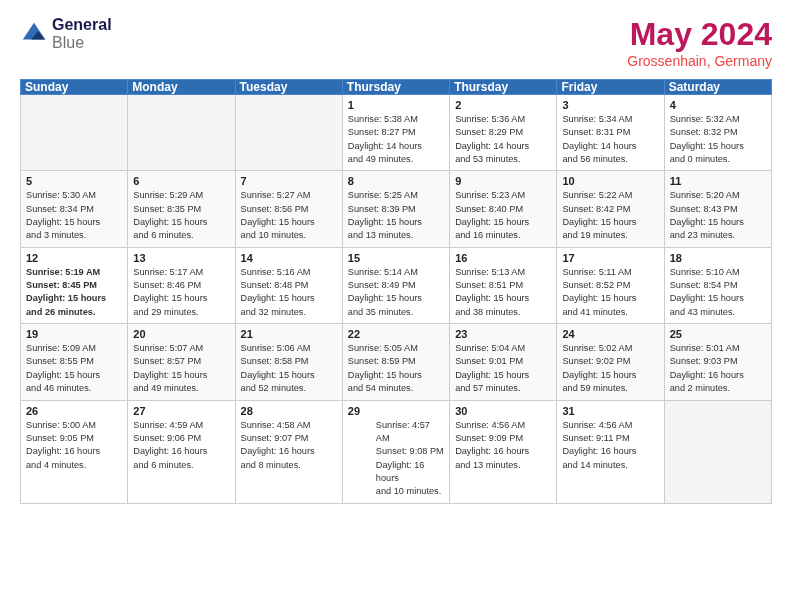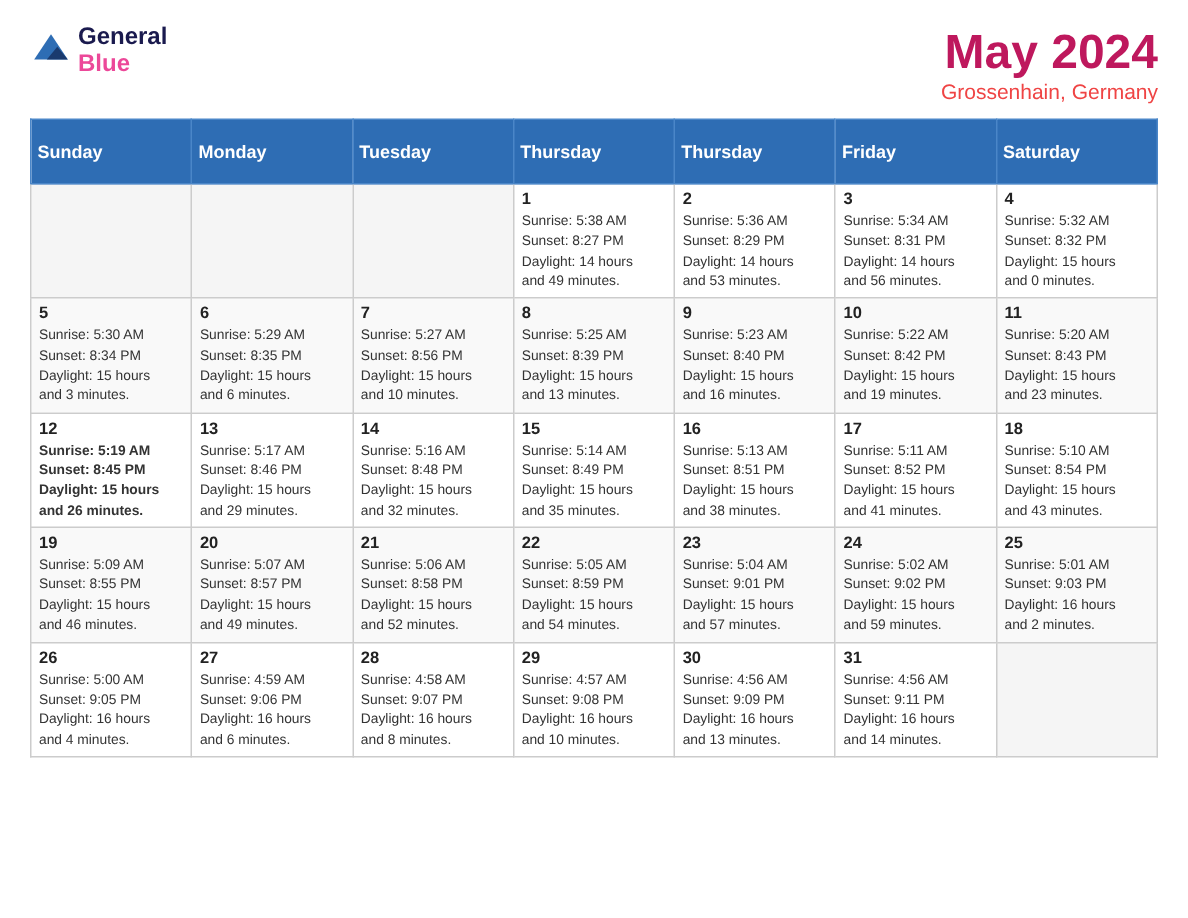--- a/index.html
+++ b/index.html
@@ -45,21 +45,21 @@
     }
     .calendar {
       width: 100%;
       border-collapse: collapse;
     }
     .calendar th {
       background: #2e6db4;
       color: #fff;
       font-size: 12px;
       font-weight: bold;
-      padding: 14px 4px;
+      padding: 0 4px;
       text-align: left;
       border: 1px solid #4a86c8;
     }
     .calendar td {
       border: 1px solid #ccc;
       vertical-align: top;
       padding: 4px 5px;
       font-size: 9.5px;
       color: #333;
       width: calc(100% / 7);
@@ -91,21 +91,21 @@
 
 <div class="page">
   <div class="header">
     <div class="logo">
       <svg class="logo-icon" viewBox="0 0 40 40">
         <polygon points="20,4 36,28 4,28" fill="#2e6db4"></polygon>
         <polygon points="26,16 36,28 16,28" fill="#1a3a6e"></polygon>
       </svg>
       <div>
         <div style="font-size:16px;font-weight:bold;color:#1a1a4e;">General</div>
-        <div style="font-size:16px;font-weight:bold;color:#ec4899;">Blue</div>
+        <div style="font-size:16px;font-weight:normal;color:#737373;">Blue</div>
       </div>
     </div>
     <div class="title-block">
       <div class="month-title">May 2024</div>
       <div class="subtitle">Grossenhain, Germany</div>
     </div>
   </div>
 
   <table class="calendar">
     <thead>
@@ -323,21 +323,21 @@
           </td>
           <td>
             <span class="day-num">28</span>
             <div class="day-info" style="white-space: pre-line;">Sunrise: 4:58 AM
 Sunset: 9:07 PM
 Daylight: 16 hours
 and 8 minutes.</div>
           </td>
           <td>
             <span class="day-num">29</span>
-            <div class="day-info" style="white-space: pre-line;">Sunrise: 4:57 AM
+            <div class="day-info" style="white-space: pre-line; margin-left: 28px;">Sunrise: 4:57 AM
 Sunset: 9:08 PM
 Daylight: 16 hours
 and 10 minutes.</div>
           </td>
           <td>
             <span class="day-num">30</span>
             <div class="day-info" style="white-space: pre-line;">Sunrise: 4:56 AM
 Sunset: 9:09 PM
 Daylight: 16 hours
 and 13 minutes.</div>

